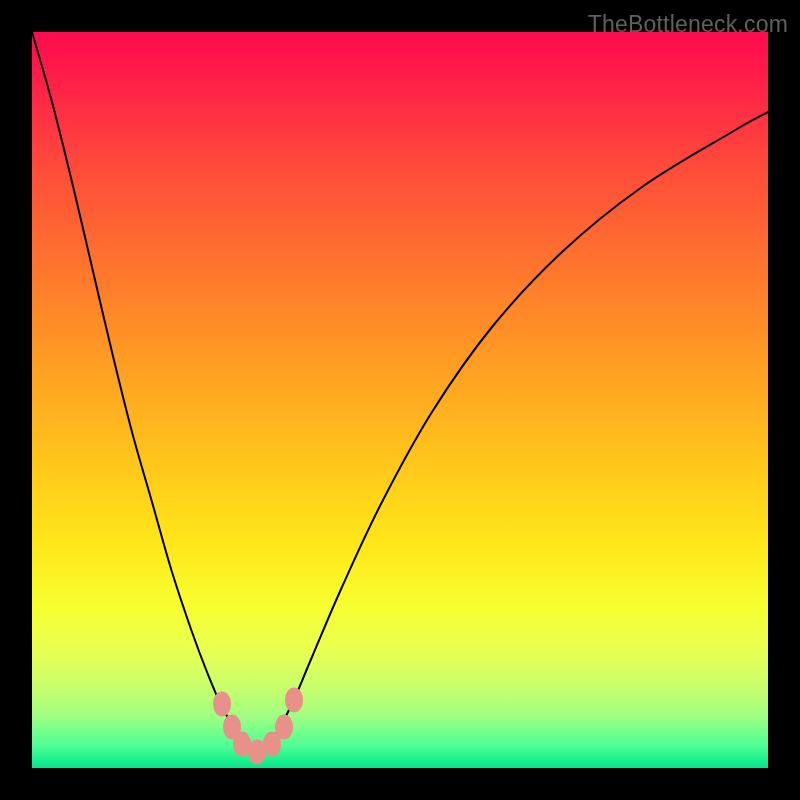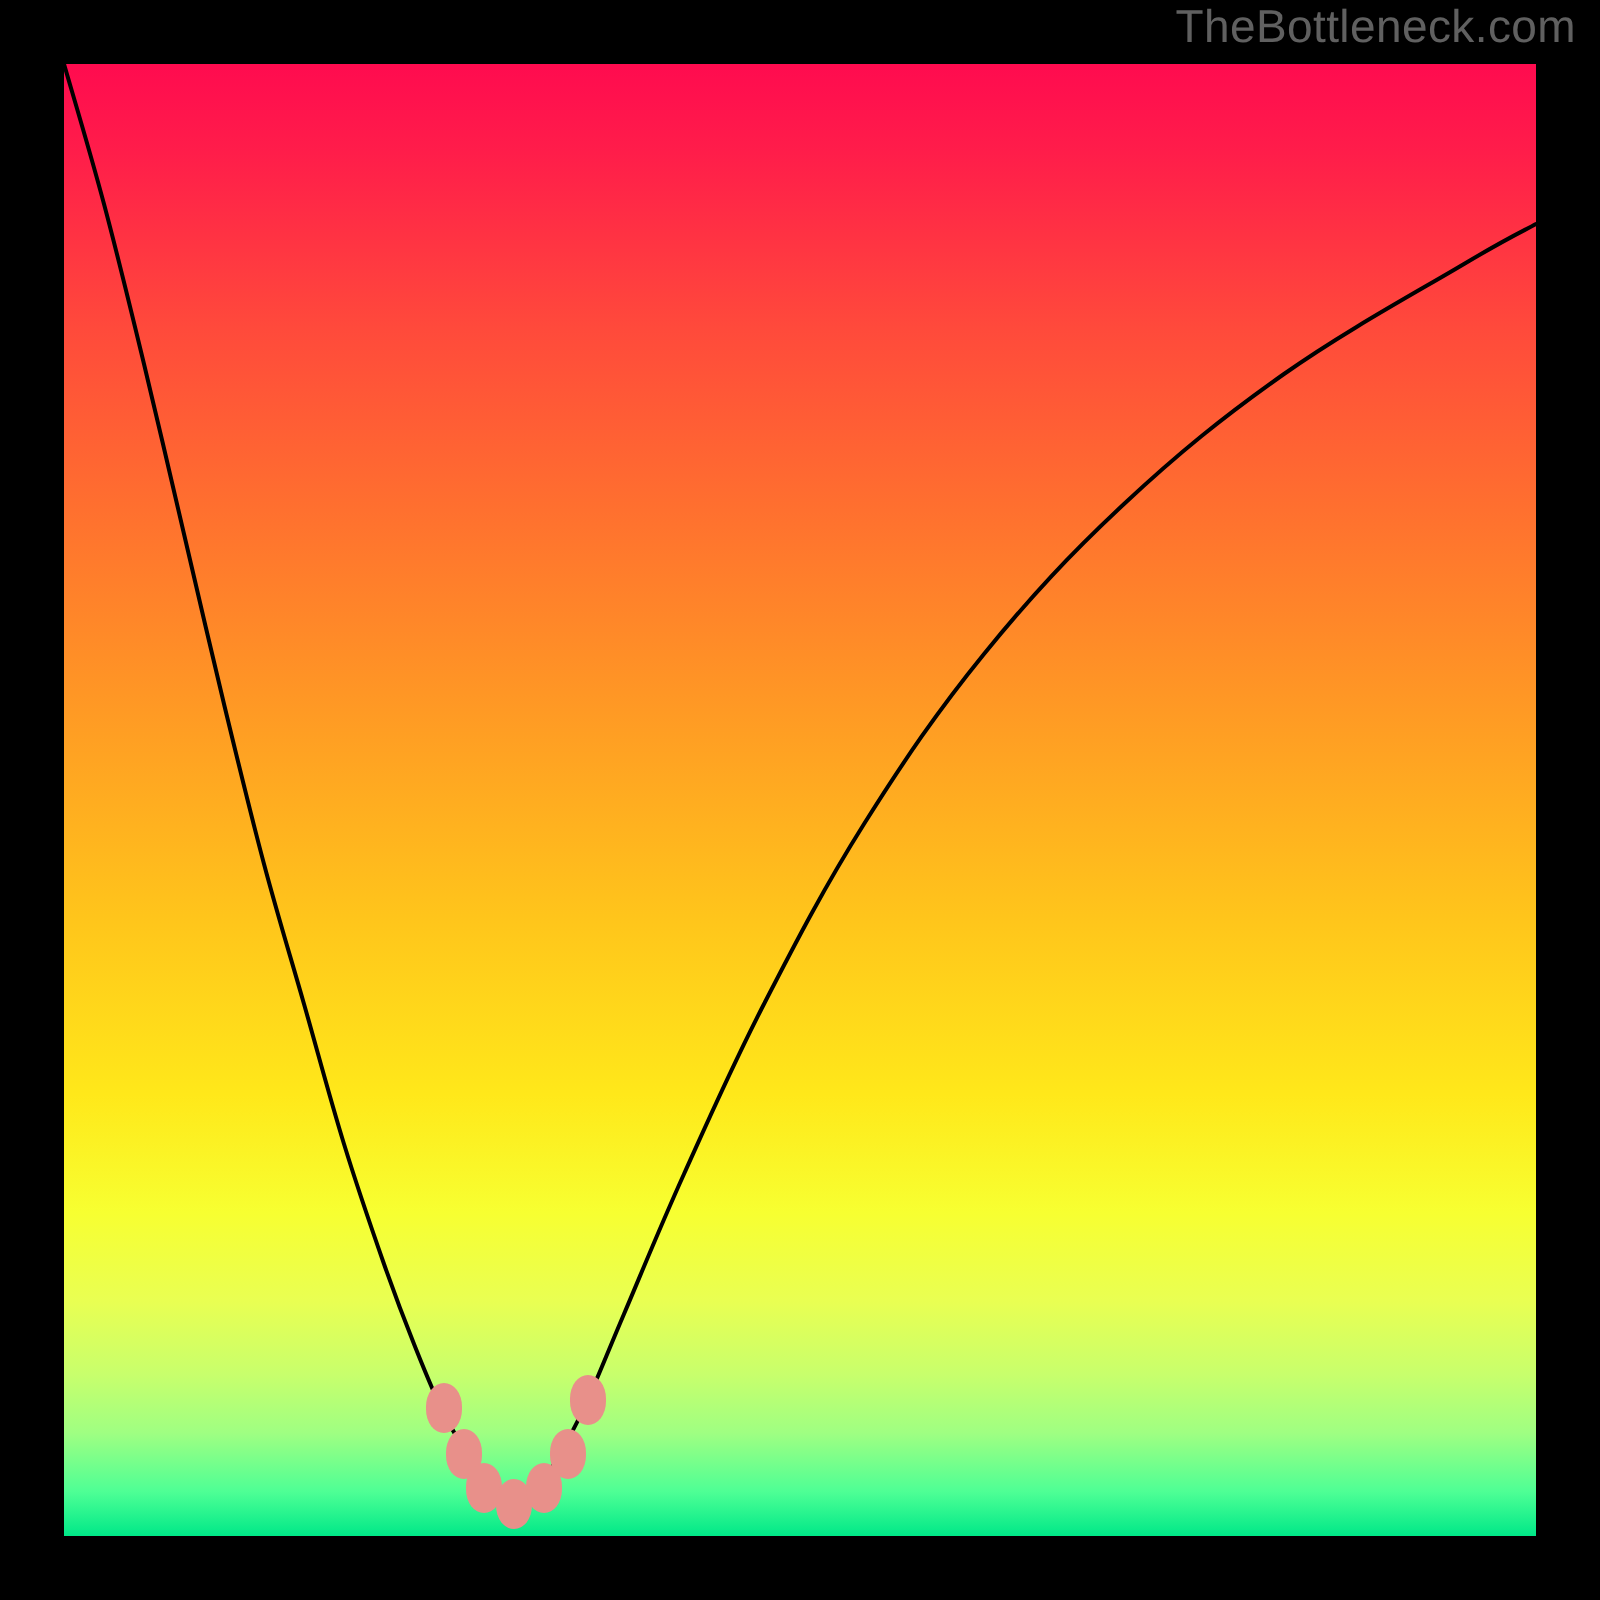--- a/index.html
+++ b/index.html
@@ -70,21 +70,21 @@
   .marker {
     position: absolute;
     width: 18px;
     height: 25px;
     border-radius: 10px / 13px;
     background: #e8908a;
     transform: translate(-50%, -50%);
   }
   .watermark {
     position: absolute;
-    top: 0;
+    top: 11px;
     right: 12px;
     color: #606060;
     font-size: 23px;
     font-weight: 400;
     letter-spacing: 0.2px;
     z-index: 5;
     font-family: Arial, Helvetica, sans-serif;
   }
 </style>
 </head>

